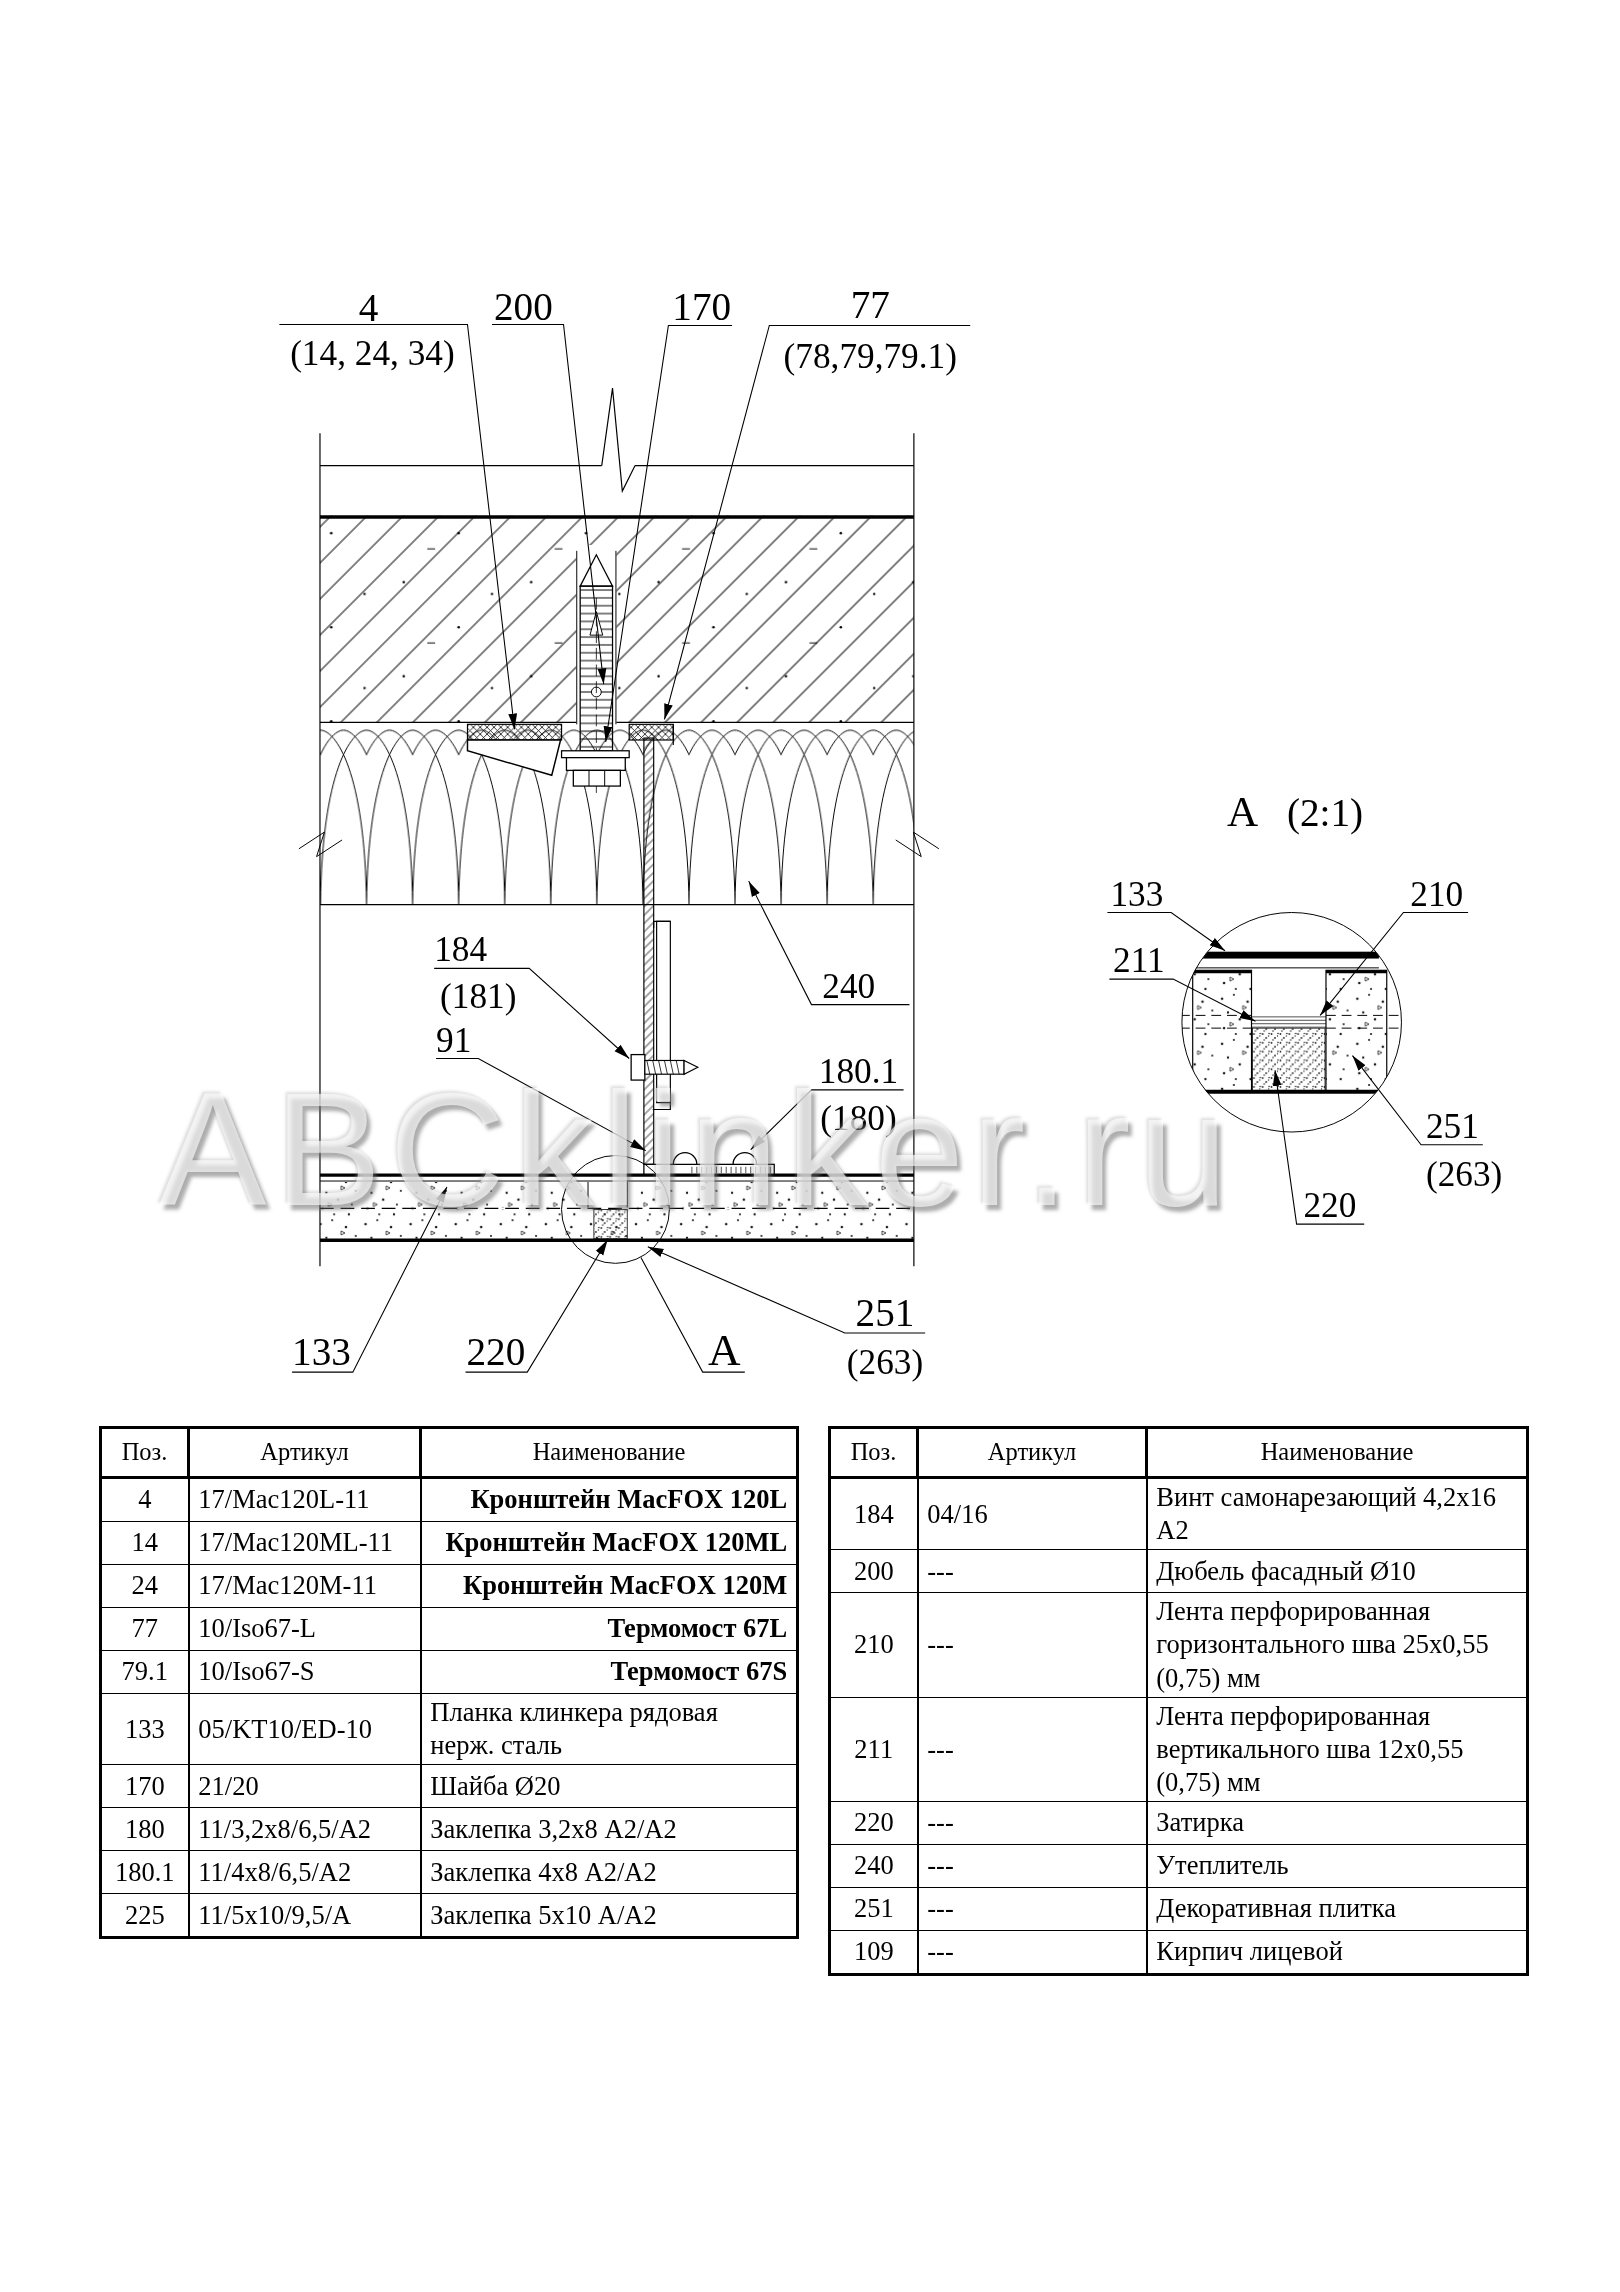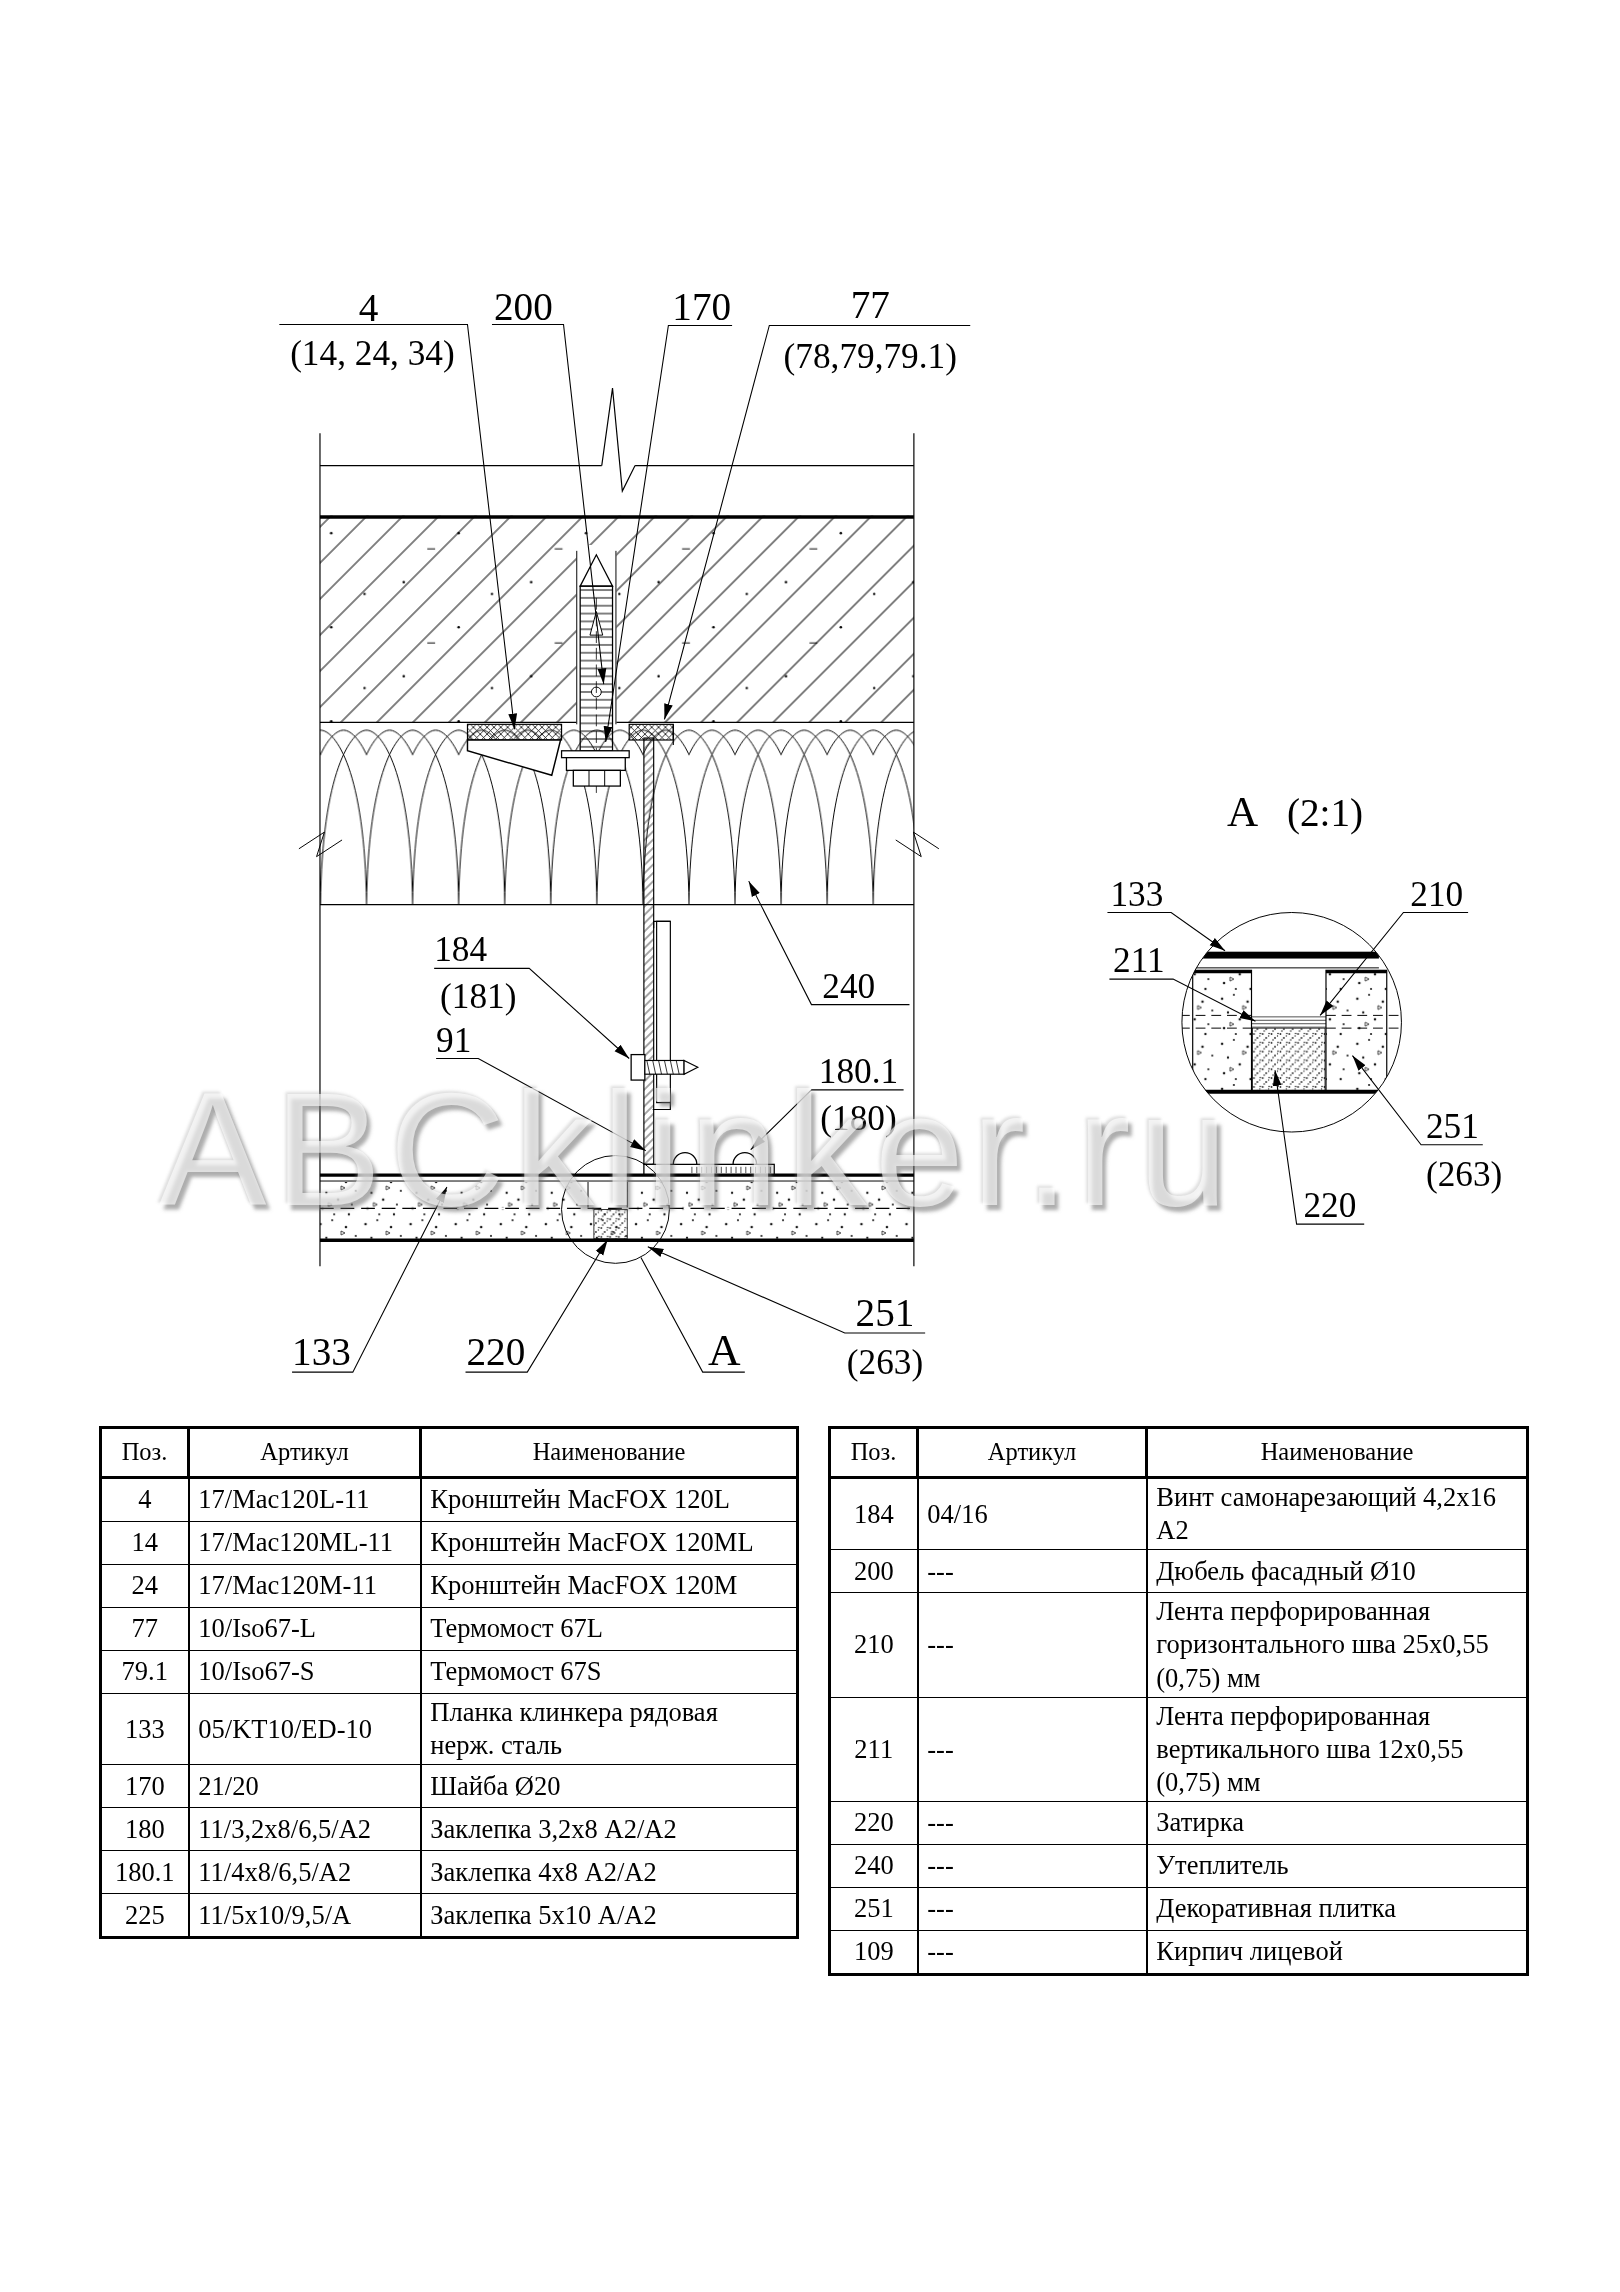--- a/index.html
+++ b/index.html
@@ -12,21 +12,21 @@
       color:rgba(255,255,255,0.62);
       text-shadow:3.9px 4.9px 3.9px rgba(105,105,105,0.55),-2px -2px 2.9px rgba(150,150,150,0.30);}
   .ptable{position:absolute;border-collapse:collapse;background:#fff;z-index:4;
           font-size:26.5px;line-height:1.25;color:#000;}
   .ptable,.ptable th{border:3.9px solid #000;}
   .ptable th{font-weight:normal;font-size:24.5px;height:43px;padding:2px 5.9px;border-bottom:3.9px solid #000;}
   .ptable td{border-top:1.5px solid #000;height:38px;padding:2px 8.8px;vertical-align:middle;}
   .ptable td:nth-child(1),.ptable th:nth-child(1){border-right:2.9px solid #000;}
   .ptable td:nth-child(2),.ptable th:nth-child(2){border-right:2.9px solid #000;}
   .ptable td.pos{text-align:center;padding:2px 2px;}
-  .ptable td.name.b{font-weight:normal;}
+  .ptable td.name.b{font-weight:bold;text-align:right;}
   #tleft{left:99px;top:1426px;width:700px;}
   #tright{left:828px;top:1426px;width:701px;}
   #tleft col.c1,#tright col.c1{width:88px;}
   #tleft col.c2{width:232px;}#tright col.c2{width:229px;}
 </style>
 </head>
 <body>
 
 <div id="page">
 

